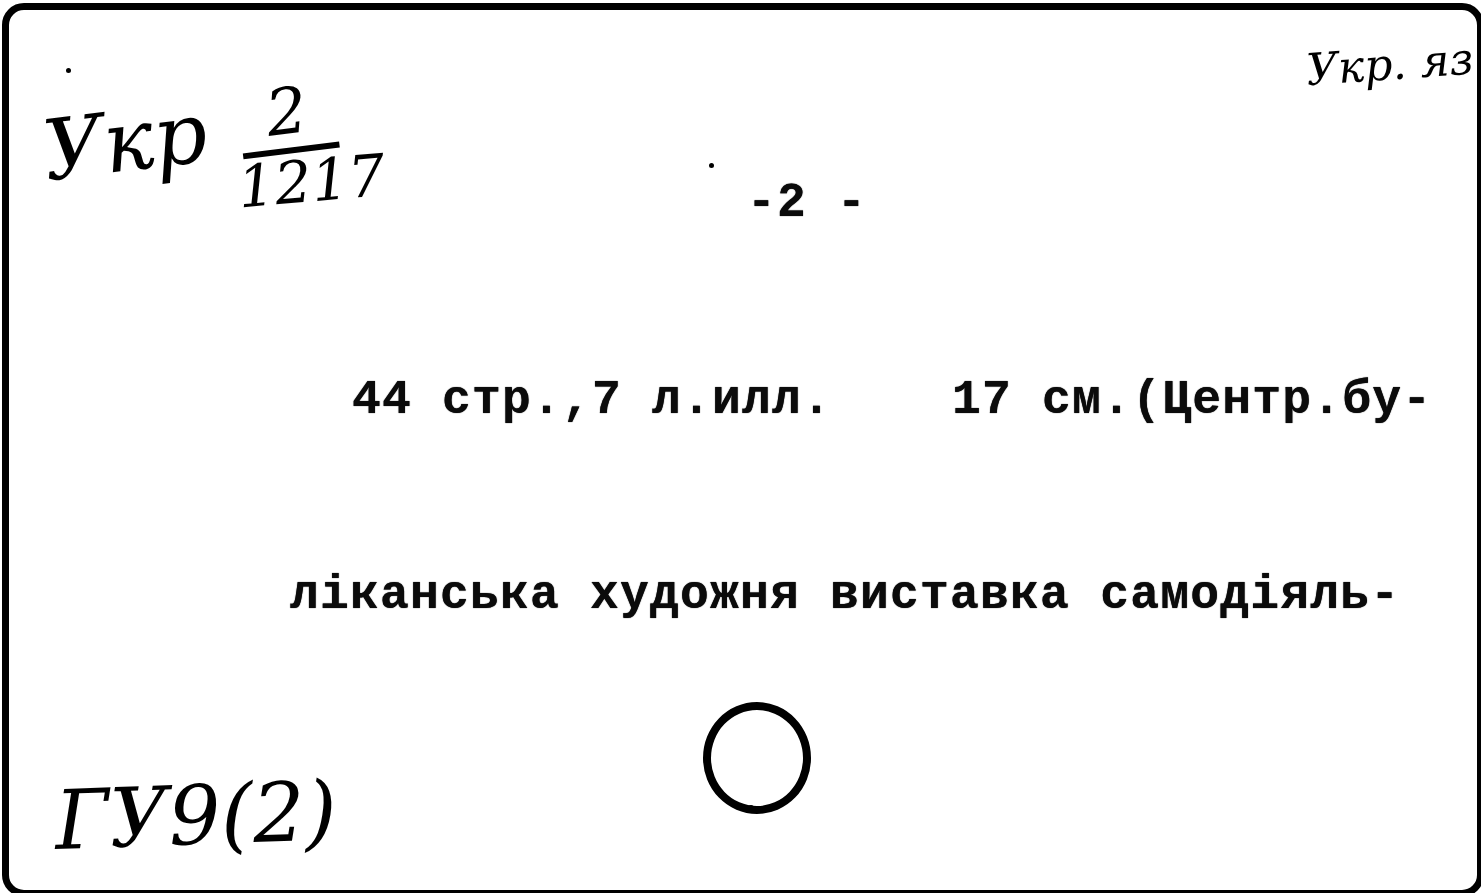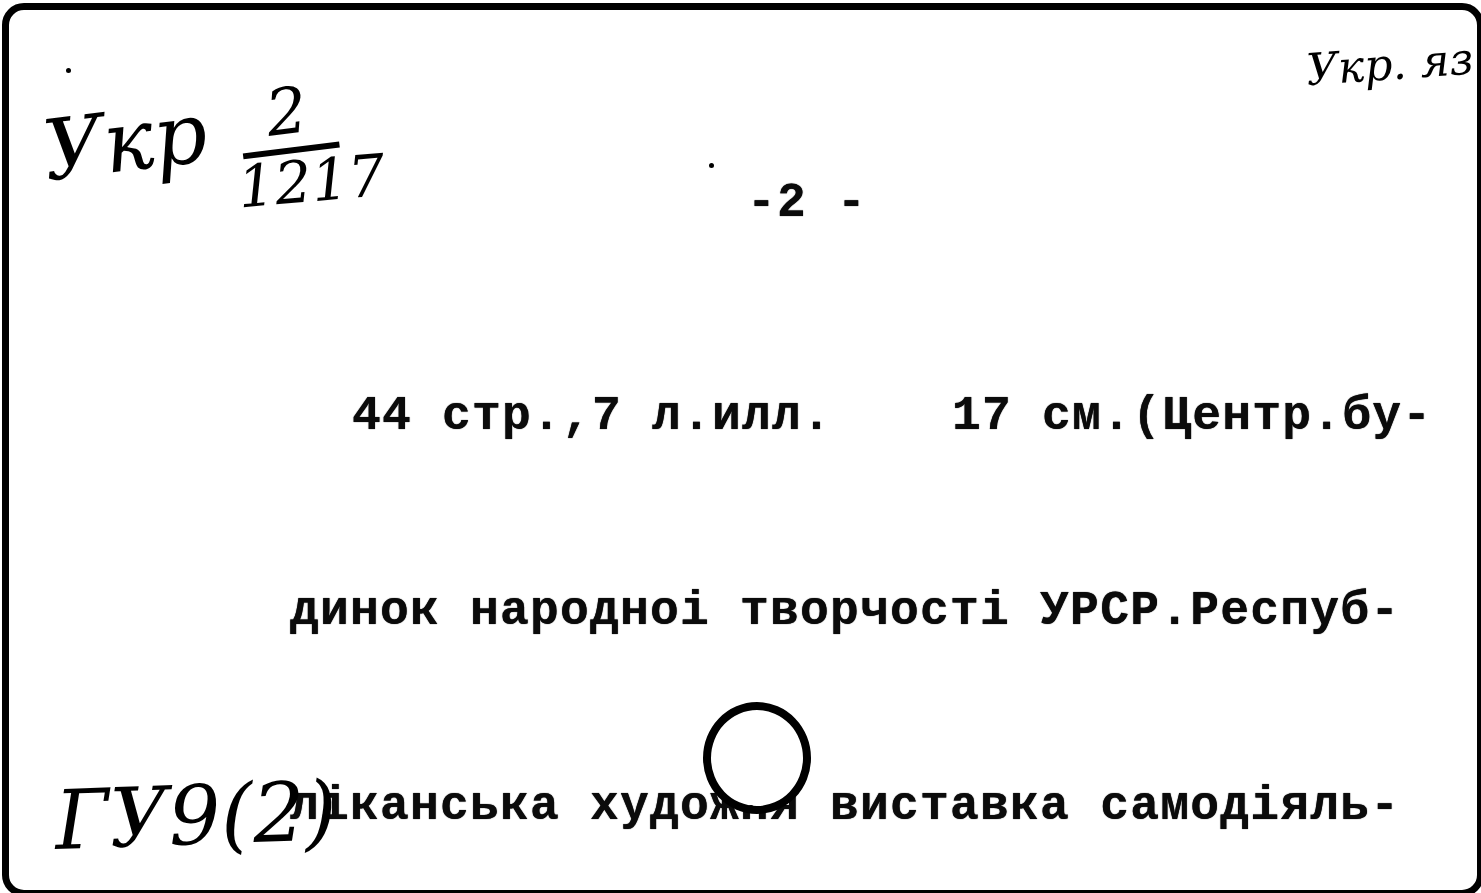--- a/index.html
+++ b/index.html
@@ -30,21 +30,21 @@
     position: absolute;
     left: 738px; top: 166px;
     font-size: 48px;
   }
   .entry {
     position: absolute;
     left: 281px; top: 228px;
     font-size: 48px;
     line-height: 65px;
   }
-  .entry .indent { padding-left: 62px; margin-top: 16px; }
+  .entry .indent { padding-left: 62px; }
   
   .hand {
     font-family: "DejaVu Serif", serif;
     font-style: italic;
     color: #000;
   }
   .lang-note {
     position: absolute;
     left: 1297px; top: 28px;
     font-size: 44px;
@@ -115,21 +115,20 @@
     <span class="cn-frac">
       <span class="cn-num">2</span>
       <span class="cn-den">1217</span>
     </span>
   </div>
 
   <div class="pagenum typed">-2 -</div>
 
   <div class="entry typed">
     <div class="line indent">44 стр.,7 л.илл.    17 см.(Центр.бу-</div>
-    <div class="line">динок народноі творчості УРСР.Респуб-</div>
     <div class="line">ліканська художня виставка самодіяль-</div>
     
     
     
   </div>
 
   <div class="hole"></div>
 
   <div class="classcode hand">ГУ9(2)</div>
 

